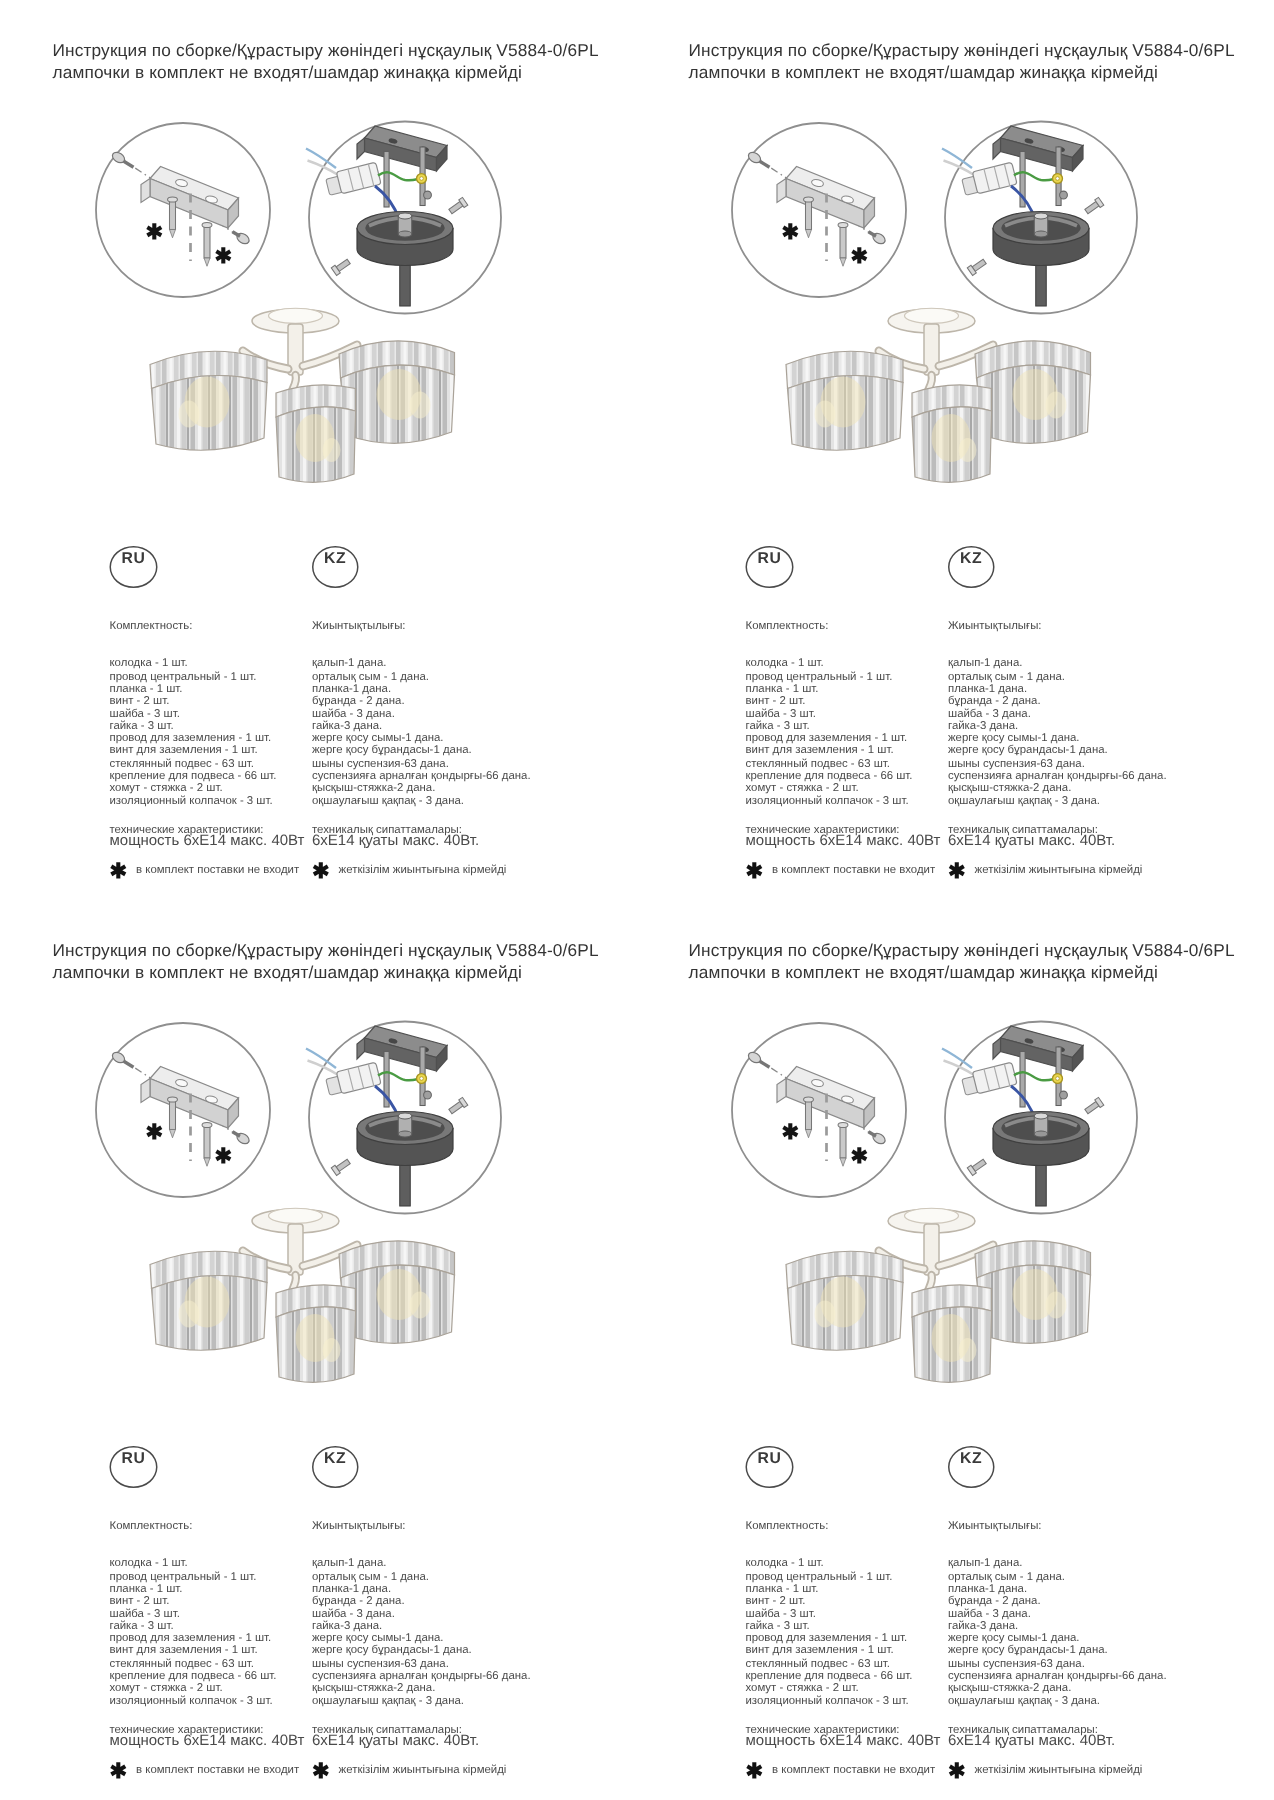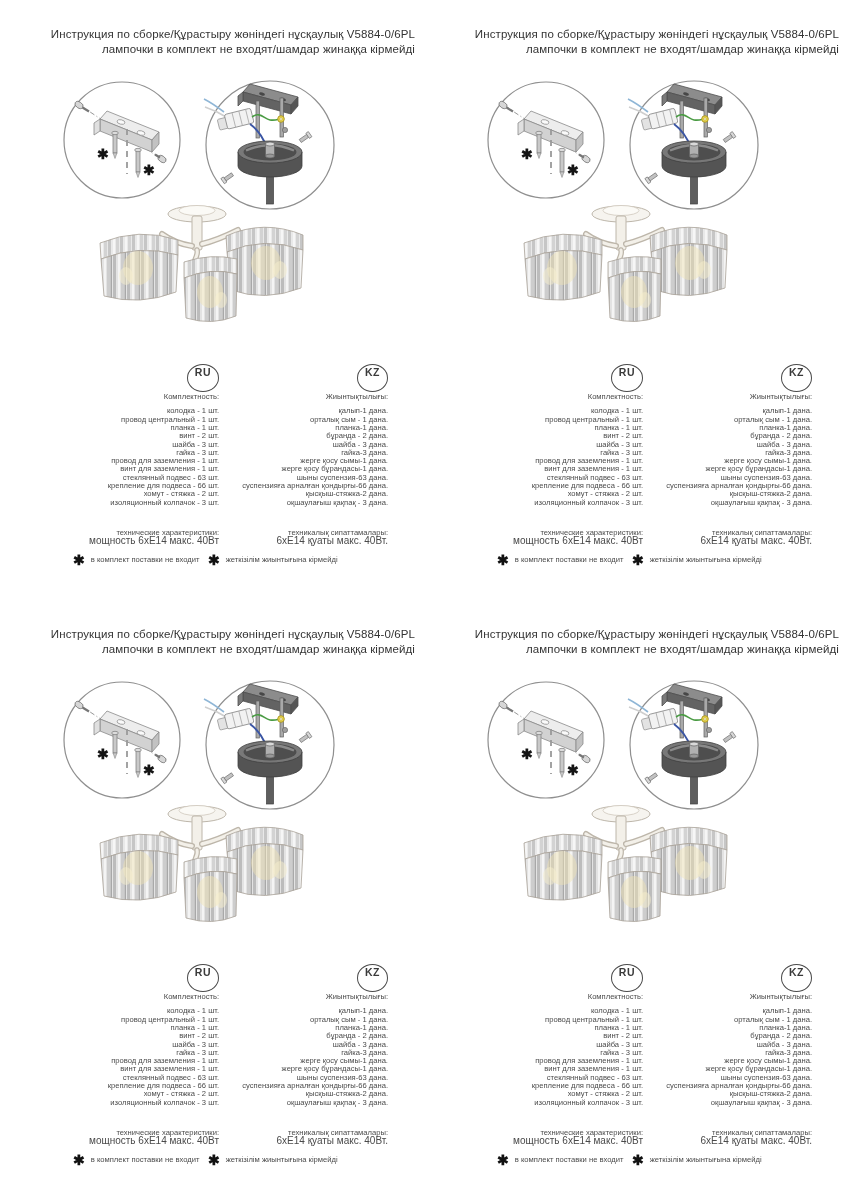--- a/index.html
+++ b/index.html
@@ -10,21 +10,21 @@
     color:#3d3d3d;
     position:relative;
     overflow:hidden;
   }
   .page {
     display:grid;
     grid-template-columns:424px 425px;
     grid-template-rows:600px 600px;
     width:849px; height:1200px;
   }
-  .quad-slot { position:relative; width:100%; height:100%;text-align:right; }
+  .quad-slot { position:relative; width:100%; height:100%; }
   .quad { position:absolute; inset:0; }
 
   .title {
     position:absolute; left:35px; top:27px; width:380px;
     font-size:11.5px; line-height:15px; color:#343434;
     letter-spacing:0.1px;
   }
 
   .fig { position:absolute; left:0; top:0; width:424px; height:360px; }
 
@@ -35,24 +35,24 @@
 
   .badge {
     display:inline-block;
     border:1.6px solid #4a4a4a;
     border-radius:50%;
     padding:0 7px;
     height:28px; line-height:15px;
     font-size:10.5px; font-weight:bold; color:#3a3a3a;
     letter-spacing:0.5px;
   }
-  .h  { margin-top:1px; font-size:7.6px; line-height:8.4px; color:#4a4a4a; }
-  .list { margin-top:6px; }
+  .h  { margin-top:21px; font-size:7.6px; line-height:8.4px; color:#4a4a4a; }
+  .list { margin-top:17px; }
   .list .li { font-size:7.6px; line-height:8.3px; color:#4a4a4a; white-space:nowrap; }
-  .tech-h { margin-top:22px; }
+  .tech-h { margin-top:11px; }
   .t  { font-size:10px; line-height:8.4px; color:#4a4a4a; }
   .note {
     margin-top:9px; display:flex; align-items:center;
     font-size:7.6px; color:#4a4a4a;
   }
   .note .ast {
     font-size:14px; font-weight:bold; color:#111;
     margin-right:6px; line-height:10px;
   }
   svg text.ast-mark {

